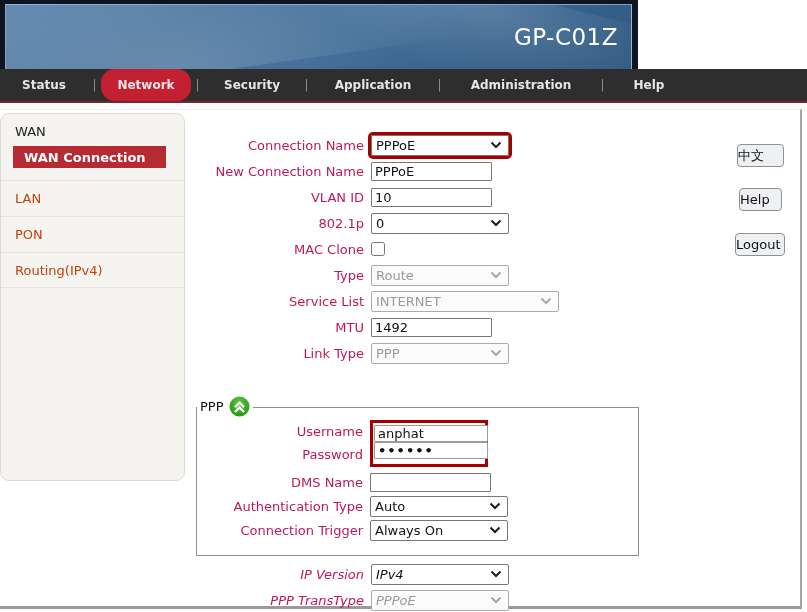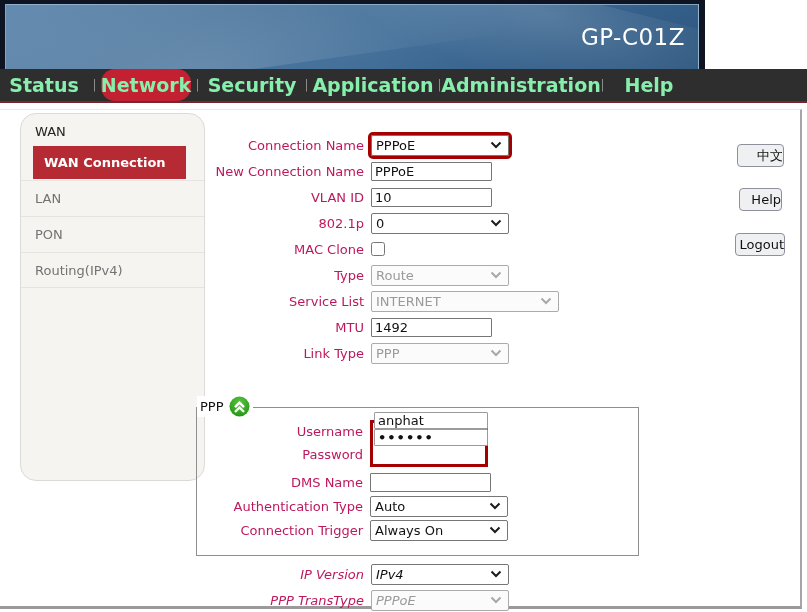--- a/index.html
+++ b/index.html
@@ -8,21 +8,21 @@
     position: relative;
     background: #ffffff;
     font-family: "DejaVu Sans", "Liberation Sans", sans-serif;
     font-size: 13px;
     color: #1c1c1c;
     overflow: hidden;
   }
 
   
   .banner {
-    position: absolute; left:0; top:0; width:705px; height:69px;
+    position: absolute; left:0; top:0; width:638px; height:69px;
     background: #0f1422;
   }
   .banner-blue {
     position: absolute; left:5px; top:4px; right:6px; bottom:0;
     background: linear-gradient(150deg,#648bb0 0%, #4f799f 28%, #44709a 55%, #35608a 80%, #2e577f 100%);
     border: 1px solid rgba(180,205,228,0.65);
     border-bottom: none;
     overflow: hidden;
   }
   .banner-blue::before {
@@ -41,59 +41,59 @@
   }
 
   
   .nav {
     position:absolute; left:0; top:69px; width:807px; height:34px;
     background:#2e2e2e; border-bottom:2px solid #7a2430;
     display:flex; align-items:stretch;
   }
   .nav-item {
     display:flex; align-items:center; justify-content:center;
-    color:#86efac; font-weight:bold; font-size:19px; cursor:pointer;
+    color:#e5e5e5; font-weight:bold; font-size:12px; cursor:pointer;
   }
   .nav-sep { display:flex; align-items:center; justify-content:center; color:#8d8d8d; font-size:12px; }
   .nw1{width:88px;} .nw2{width:90px;} .nw3{width:96px;} .nw4{width:120px;} .nw5{width:150px;} .nw6{width:80px;}
   .nsep{width:13px;}
   .nav-item.active { background:#c32031;border-radius:14px; }
 
   
   .frame {
     position:absolute; left:0; top:109px; width:802px; height:500px;
     border-top:1px solid #ececea;
     border-right:2px solid #a6a6a6;
     border-bottom:3px solid #9a9a9a;
     pointer-events:none;
   }
 
   
   .sidebar {
-    position:absolute; left:20px; top:113px; width:185px; height:368px;
-    background:#f5f4f1; border:1px solid #dcdad6; border-radius:16px;
+    position:absolute; left:0; top:113px; width:185px; height:368px;
+    background:#f5f4f1; border:1px solid #dcdad6; border-radius:9px;
   }
   .sb-group { position:absolute; left:14px; top:10px; font-size:13px; color:#222; }
   .sb-active {
-    position:absolute; left:12px; top:32px; width:153px; height:33px;
+    position:absolute; left:12px; top:32px; width:153px; height:22px;
     background:#b62b33; color:#fff; font-weight:bold;
     display:flex; align-items:center; padding-left:11px; font-size:13px; cursor:pointer;
   }
   .sb-list { position:absolute; left:0; top:66px; width:100%; }
   .sb-item {
     height:36px; display:flex; align-items:center; padding-left:14px;
-    border-top:1px solid #e6e4e1; color:#737373; cursor:pointer; font-size:13px;
+    border-top:1px solid #e6e4e1; color:#c2410c; cursor:pointer; font-size:13px;
   }
   .sb-item:last-child { border-bottom:1px solid #e6e4e1; }
 
   
   .side-btn {
     position:absolute;
     background:#eef0f2; border:1px solid #8f8f9d; border-radius:4px;
-    font-size:13px; color:#111; text-align:right; padding:2px 0; cursor:pointer;
+    font-size:13px; color:#111; text-align:left; padding:2px 0; cursor:pointer;
     font-family:"DejaVu Sans","Liberation Sans",sans-serif;
   }
   .btn-lang   { left:737px; top:144px; width:47px; height:23px; }
   .btn-help   { left:739px; top:188px; width:43px; height:23px; }
   .btn-logout { left:735px; top:233px; width:50px; height:23px; }
 
   
   .form-top    { position:absolute; left:197px; top:132px; }
   .form-bottom { position:absolute; left:197px; top:561px;font-style:italic; }
   .row { display:flex; align-items:center; height:26px; }
@@ -129,22 +129,22 @@
   }
   .collapse-btn { width:21px; height:21px; cursor:pointer; display:flex; }
   .fs-content { position:absolute; left:0; top:12px; width:100%; }
   .frow { display:flex; align-items:center; height:24px; }
   .frow .lbl { width:173px; }
   .red-zone { display:flex; align-items:stretch; height:47px; }
   .rz-labels { display:flex; flex-direction:column; }
   .rz-labels .lbl { width:173px; height:23px; display:flex; align-items:center; justify-content:flex-end; }
   .red-wrap {
     width:118px; border:3px solid #a40000; background:#fff;
-    display:flex; flex-direction:column; justify-content:flex-end;
-    padding:1px 0 18px 1px;
+    display:flex; flex-direction:column; justify-content:center;
+    padding:1px 0 4px 1px;
   }
   .red-wrap .txt { width:114px; height:17px; border:1px solid #9b9b9b; }
   .pwd { font-weight:bold; letter-spacing:1px; }
   .gap3 { height:3px; }
 </style>
 </head>
 <body>
 
 <div class="banner">
   <div class="banner-blue"></div>

